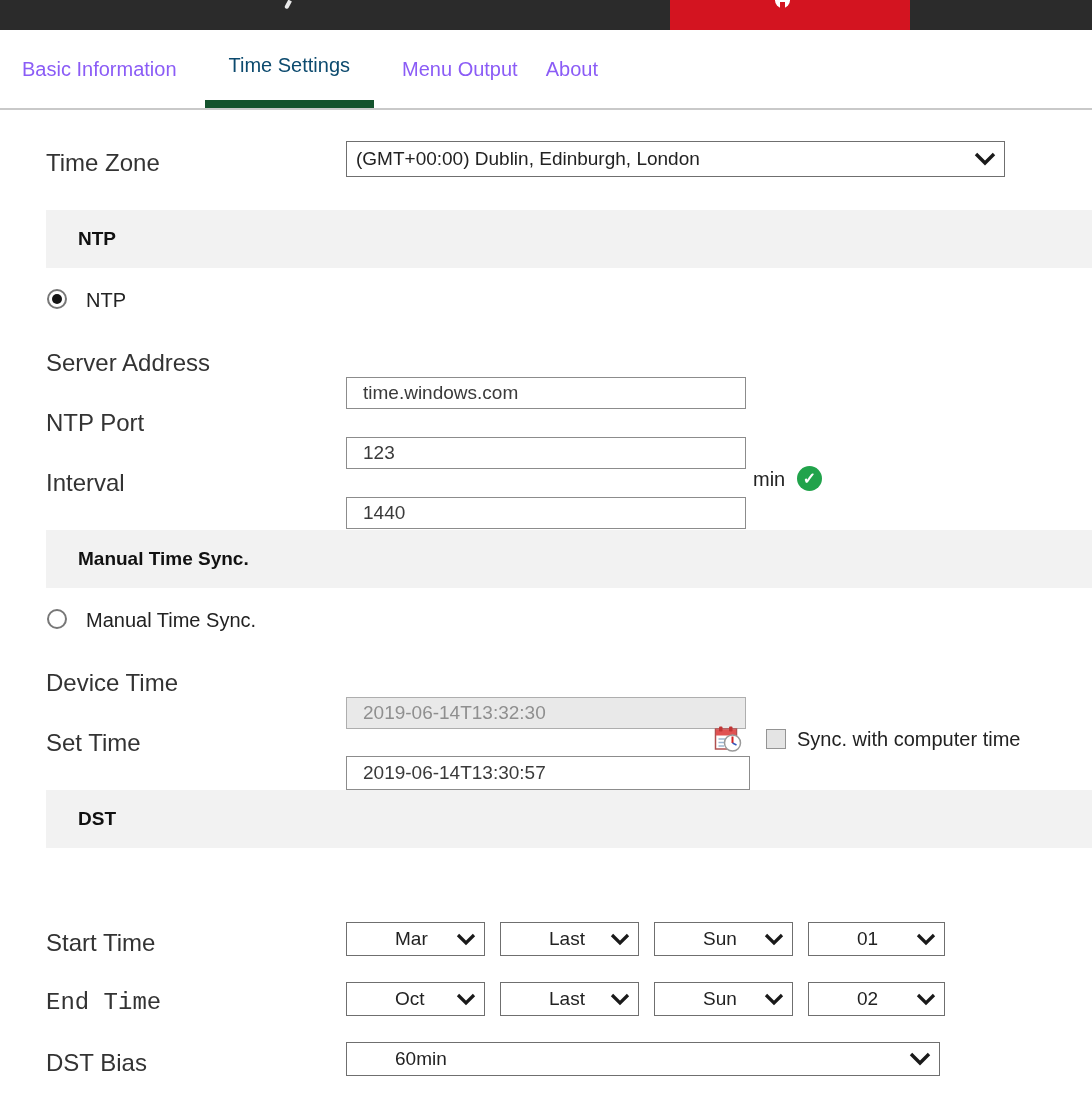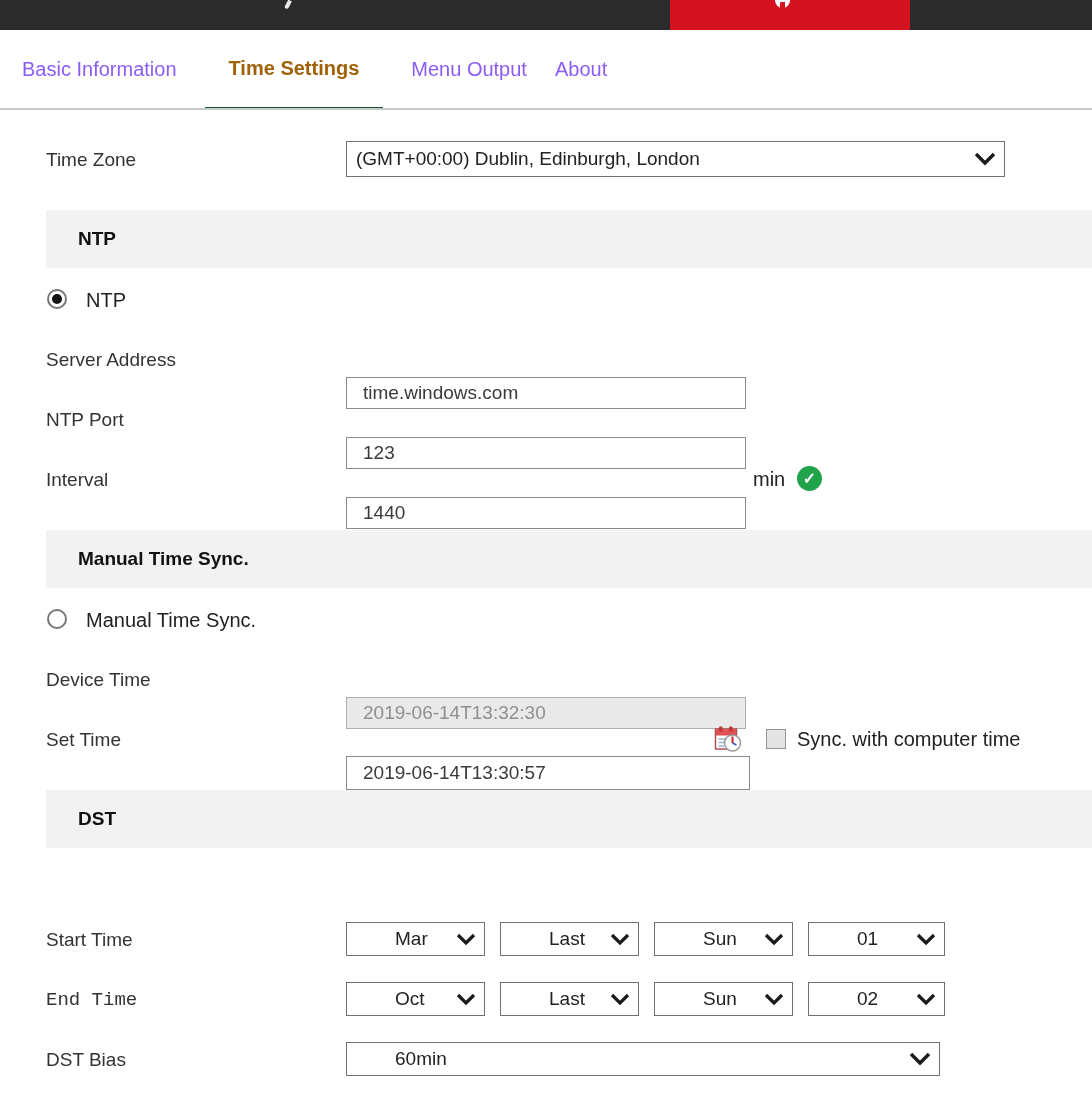--- a/index.html
+++ b/index.html
@@ -15,28 +15,28 @@
            border-radius:50%; }
   .frag2::after { content:""; position:absolute; left:5px; top:9px; width:5px; height:6px; background:#d31420; }
 
   
   .tabbar { position:absolute; left:0; top:30px; width:1092px; height:80px; background:#fff;
             border-bottom:2px solid #c9c9c9; }
   .tabs { position:absolute; left:22px; top:0; height:78px; display:flex; align-items:stretch; }
   .tab { display:flex; align-items:center; font-size:20px; color:#8b5cf6; white-space:nowrap;
          height:78px; cursor:default; }
   .tab + .tab { margin-left:28px; }
-  .tab.active { color:#a16207; font-weight:bold; padding:0 24px; border-bottom:1px solid #14532d;
+  .tab.active { color:#0c4a6e; font-weight:normal; padding:0 24px; border-bottom:8px solid #14532d;
                 margin-left:28px; }
   .tab.after-active { margin-left:29px; }
 
   
   .content { position:absolute; left:0; top:110px; width:1092px; height:1000px; }
   .row { position:absolute; left:0; width:1092px; }
-  .row-label { position:absolute; left:46px; font-size:19px; color:#333; }
+  .row-label { position:absolute; left:46px; font-size:24px; color:#333; }
 
   .section-bar { position:absolute; left:46px; width:1046px; height:58px; background:#f2f2f2;
                  display:flex; align-items:center; }
   .section-bar .sec-title { margin-left:32px; font-size:19px; font-weight:bold; color:#111; }
 
   .txt-input { position:absolute; left:346px; height:32px; border:1px solid #8c8c8c; background:#fff;
                font-family:"Liberation Sans", sans-serif; font-size:19px; color:#3a3a3a;
                padding:0 16px; outline:none;margin-top:34px; }
   .txt-input:disabled { background:#e9e9e9; color:#8f8f8f; border:1px solid #aeaeae; }
 

